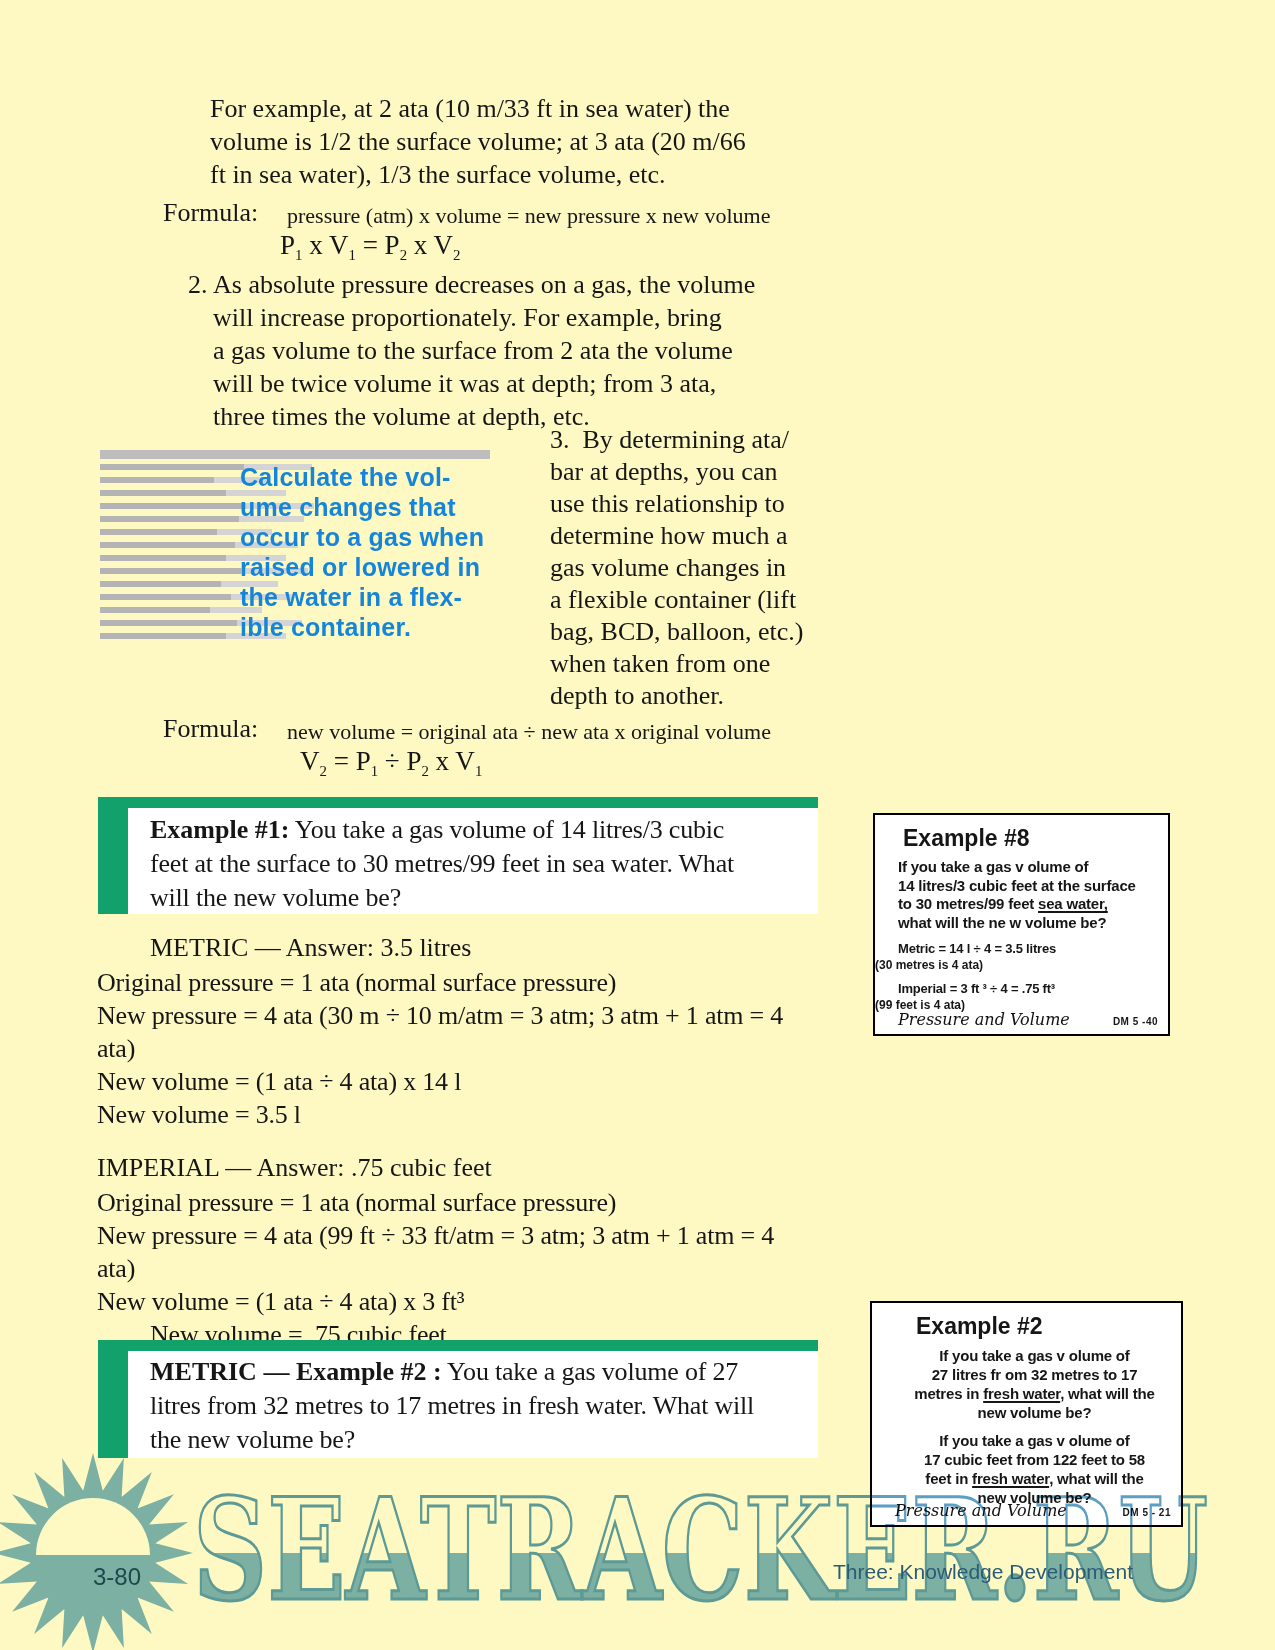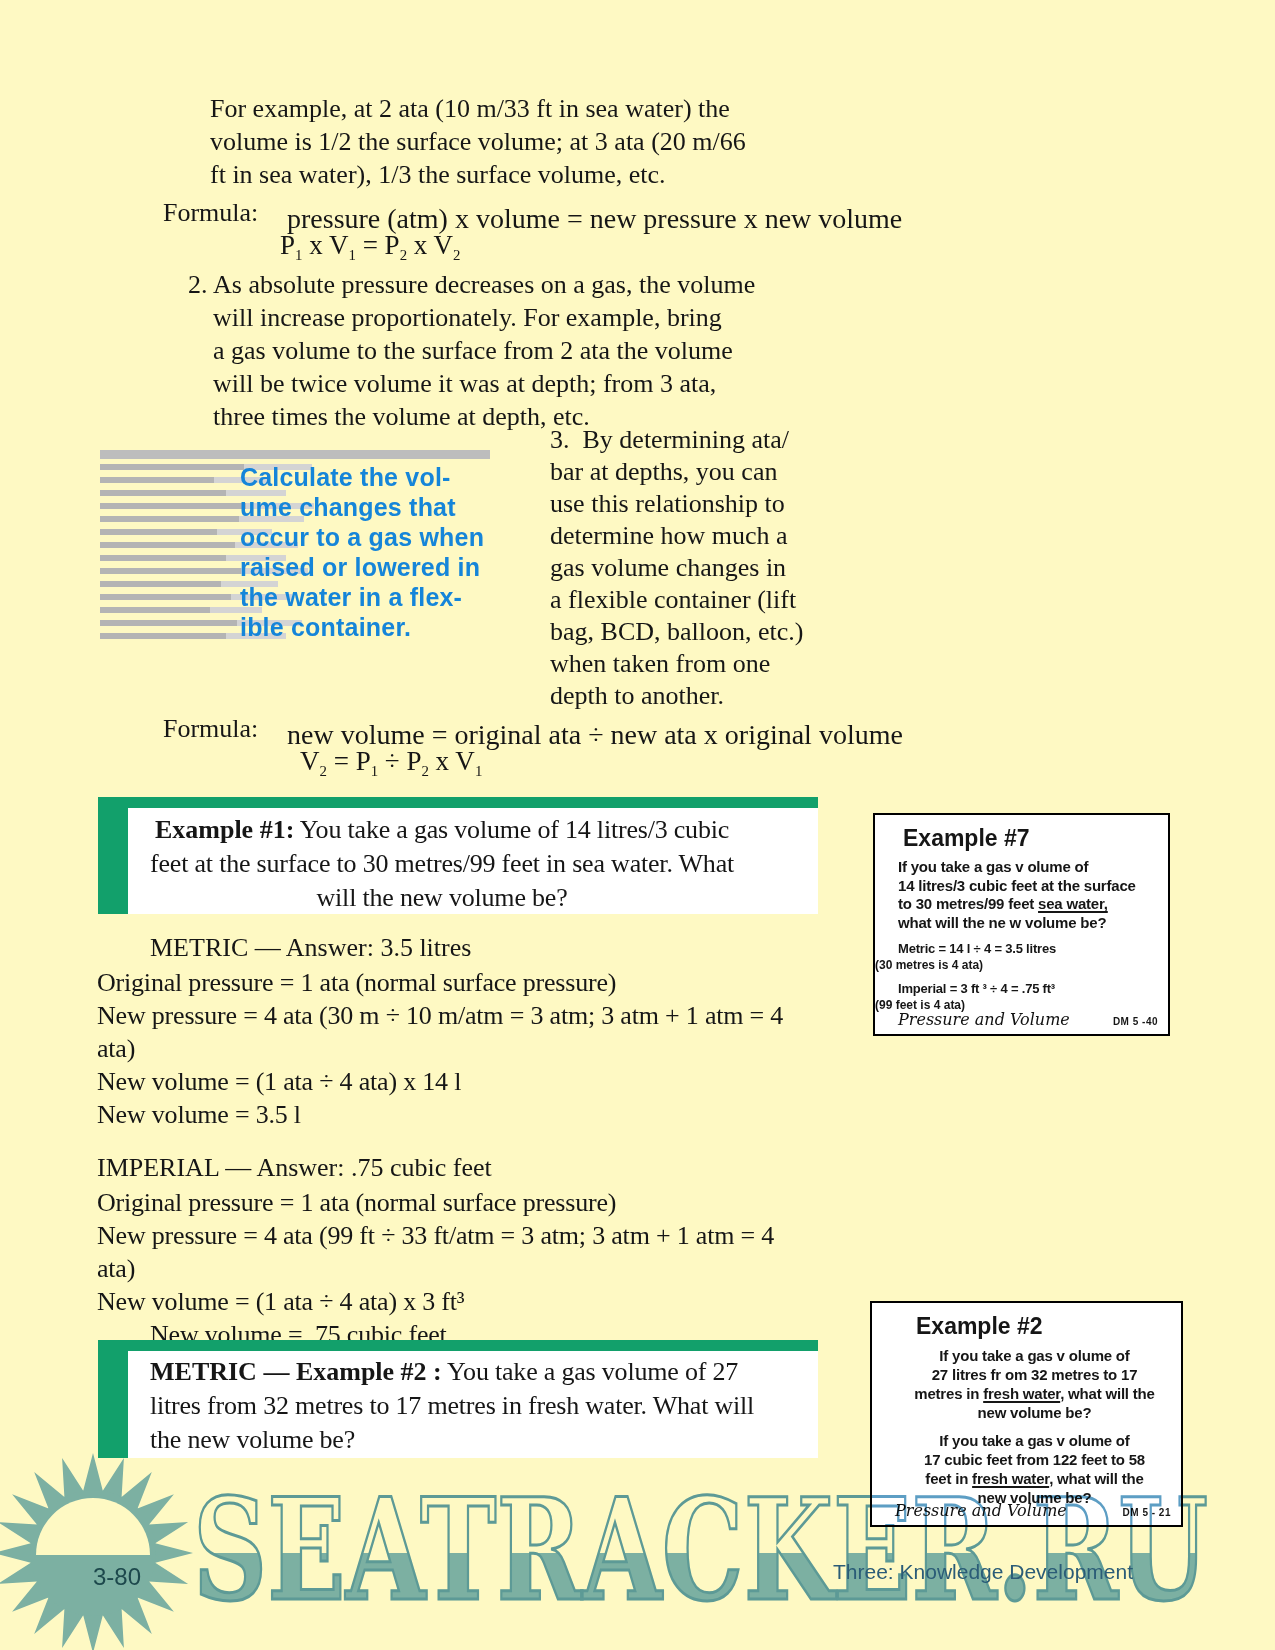--- a/index.html
+++ b/index.html
@@ -8,21 +8,21 @@
     --footer-text:#2B5C77; --page-number:#1D4A63;
     --gray-bar:#BDBDBD; --gray-line:#B4B4B4;
   }
   html,body{margin:0;padding:0;background:#888;}
   .page{position:relative;width:1275px;height:1650px;background:#fef9c3;overflow:hidden;
         font-family:"Liberation Serif",serif;color:#161616;}
   .abs{position:absolute;}
   .body-text{font-size:26px;line-height:33px;white-space:nowrap;}
   .num{font-size:26px;line-height:33px;}
   .formula-label{font-size:26px;}
-  .formula-text{font-size:28px;white-space:nowrap;}
+  .formula-text{font-size:22px;white-space:nowrap;}
   .equation{font-size:27px;white-space:nowrap;}
   .equation sub{font-size:0.55em;}
   .col-text{font-size:26px;line-height:32px;white-space:nowrap;}
   .sidebar-rule{height:9px;background:var(--gray-bar);}
   .sq{height:6px;margin-bottom:7px;background:linear-gradient(to right,var(--gray-line) 68%,#d4d4d4 68%);}
   .highlight{font-family:"Liberation Sans",sans-serif;font-weight:bold;font-size:25px;line-height:30px;
              color:var(--blue);white-space:nowrap;letter-spacing:0.2px;}
   .exbox{background:#fff;}
   .exbox .topbar{position:absolute;top:0;left:0;right:0;height:11px;background:var(--green);}
   .exbox .leftbar{position:absolute;top:0;left:0;bottom:0;width:30px;background:var(--green);}
@@ -83,32 +83,32 @@
   <div class="abs highlight z1" style="left:240px;top:462px;">Calculate the vol-<br>ume changes that<br>occur to a gas when<br>raised or lowered in<br>the water in a flex-<br>ible container.</div>
 
   <div class="abs col-text z1" style="left:550px;top:424px;">3.&nbsp;&nbsp;By determining ata/<br>bar at depths, you can<br>use this relationship to<br>determine how much a<br>gas volume changes in<br>a flexible container (lift<br>bag, BCD, balloon, etc.)<br>when taken from one<br>depth to another.</div>
 
   <div class="abs formula-label z1" style="left:163px;top:714px;">Formula:</div>
   <div class="abs formula-text z1" style="left:287px;top:719px;">new volume = original ata ÷ new ata x original volume</div>
   <div class="abs equation z1" style="left:300px;top:746px;">
     <span>V</span><sub>2</sub><span> = P</span><sub>1</sub><span> ÷ P</span><sub>2</sub><span> x V</span><sub>1</sub>
   </div>
 
-  <div class="abs exbox z1" style="left:98px;top:797px;width:720px;height:117px;text-align:center;">
+  <div class="abs exbox z1" style="left:98px;top:797px;width:720px;height:117px;">
     <div class="topbar"></div>
     <div class="leftbar"></div>
     <div class="extext" style="left:52px;top:16px;">
       <b>Example #1:</b><span> You take a gas volume of 14 litres/3 cubic</span><br>
       <span>feet at the surface to 30 metres/99 feet in sea water. What</span><br>
       <span>will the new volume be?</span>
     </div>
   </div>
 
   <div class="abs slide z1" style="left:873px;top:813px;width:293px;height:219px;">
-    <div class="slide-title">Example #7</div>
+    <div class="slide-title">Example #8</div>
     <div class="slide-q">
       <span>If you take a gas v olume of</span><br>
       <span>14 litres/3 cubic feet at the surface</span><br>
       <span>to 30 metres/99 feet </span><span class="u">sea water,</span><br>
       <span>what will the ne w volume be?</span>
     </div>
     <div class="slide-eq">Metric = 14 l ÷ 4 = 3.5 litres</div>
     <div class="slide-note">(30 metres is 4 ata)</div>
     <div class="slide-eq">Imperial = 3 ft ³ ÷ 4 = .75 ft³</div>
     <div class="slide-note">(99 feet is 4 ata)</div>

